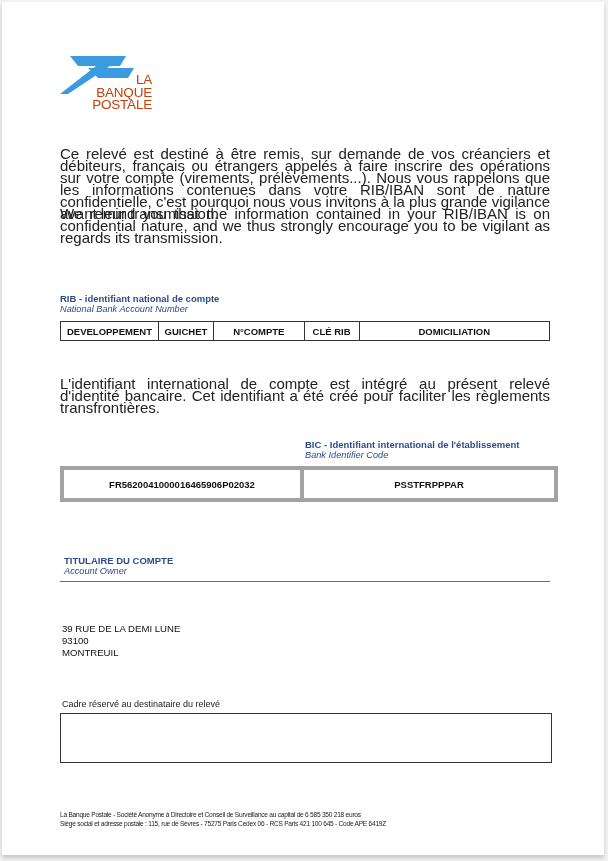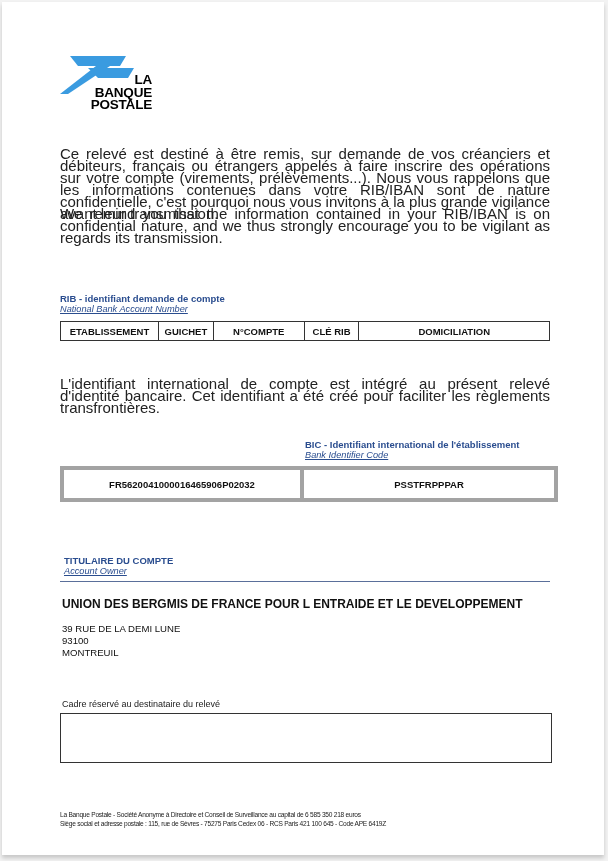--- a/index.html
+++ b/index.html
@@ -11,32 +11,32 @@
     }
     .page {
       position: absolute; left: 2px; top: 2px; width: 602px; height: 853px;
       background: #ffffff;
       box-shadow: 0 3px 4px rgba(0,0,0,0.18);
     }
     .abs { position: absolute; }
     .logo { left: 56px; top: 52px; width: 92px; height: 64px; }
     .logo-text {
       position: absolute; left: 10px; top: 20px; width: 84px;
-      color: #000000; font-weight: bold; font-size: 13.5px; line-height: 12.5px; text-align: right;
+      color: #c2410c; font-weight: normal; font-size: 13.5px; line-height: 12.5px; text-align: right;
       letter-spacing: -0.2px;
     }
     .doc-title {
       left: 302px; top: 86px; color: #2a4d8f; font-weight: bold; font-size: 12px;
     }
     .para {
       left: 58px; width: 490px; font-size: 15px; line-height: 12px; color: #222;
       text-align: justify;
     }
     .sec-title { color: #2a4d8f; font-weight: bold; font-size: 9.5px; }
-    .sec-sub { color: #2a4d8f; font-style: italic; font-size: 9.2px; text-decoration: underline; }
+    .sec-sub { color: #2a4d8f; font-style: italic; font-size: 9.2px; }
     table.rib {
       position: absolute; left: 58px; top: 319px; width: 490px;
       border-collapse: collapse; font-size: 9.5px; font-weight: bold; color: #111;
     }
     table.rib td {
       border-left: 1px solid #333; border-right: 1px solid #333;
       text-align: center; height: 18px; padding: 0;
     }
     table.rib { border: 1.2px solid #333; }
     .box {
@@ -67,35 +67,35 @@
       <div>BANQUE</div>
       <div>POSTALE</div>
     </div>
   </div>
 
 
   <div class="abs para" style="top:146px">Ce relevé est destiné à être remis, sur demande de vos créanciers et débiteurs, français ou étrangers appelés à faire inscrire des opérations sur votre compte (virements, prélèvements...). Nous vous rappelons que les informations contenues dans votre RIB/IBAN sont de nature confidentielle, c'est pourquoi nous vous invitons à la plus grande vigilance avant leur transmission.</div>
   <div class="abs para" style="top:206px">We remind you that the information contained in your RIB/IBAN is on confidential nature, and we thus strongly encourage you to be vigilant as regards its transmission.</div>
 
   <div class="abs" style="left:58px;top:291px">
-    <div class="sec-title">RIB - identifiant demande de compte</div>
+    <div class="sec-title">RIB - identifiant national de compte</div>
     <div class="sec-sub">National Bank Account Number</div>
   </div>
 
   <table class="rib">
     <colgroup>
       <col style="width:98px">
         <col style="width:55px">
         <col style="width:91px">
         <col style="width:55px">
         <col style="width:191px">
     </colgroup>
     <tbody>
         <tr>
-      <td>ETABLISSEMENT</td>
+      <td>DEVELOPPEMENT</td>
       <td>GUICHET</td>
       <td>N°COMPTE</td>
       <td>CLÉ RIB</td>
       <td>DOMICILIATION</td>
     </tr>
   </tbody>
     </table>
 
   <div class="abs para" style="top:376px">L'identifiant international de compte est intégré au présent relevé d'identité bancaire. Cet identifiant a été créé pour faciliter les règlements transfrontières.</div>
 
@@ -106,21 +106,20 @@
 
   <div class="box" style="left:58px;top:464px;width:236px">FR5620041000016465906P02032</div>
   <div class="box" style="left:298px;top:464px;width:250px">PSSTFRPPPAR</div>
 
   <div class="abs" style="left:62px;top:553px">
     <div class="sec-title">TITULAIRE DU COMPTE</div>
     <div class="sec-sub">Account Owner</div>
   </div>
   <div class="abs rule"></div>
 
-  <div class="abs owner-name">UNION DES BERGMIS DE FRANCE POUR L ENTRAIDE ET LE DEVELOPPEMENT</div>
 
   <div class="abs addr">
     <div>39 RUE DE LA DEMI LUNE</div>
     <div>93100</div>
     <div>MONTREUIL</div>
   </div>
 
   <div class="abs recipient-label">Cadre réservé au destinataire du relevé</div>
   <div class="abs recipient-box"></div>
 

